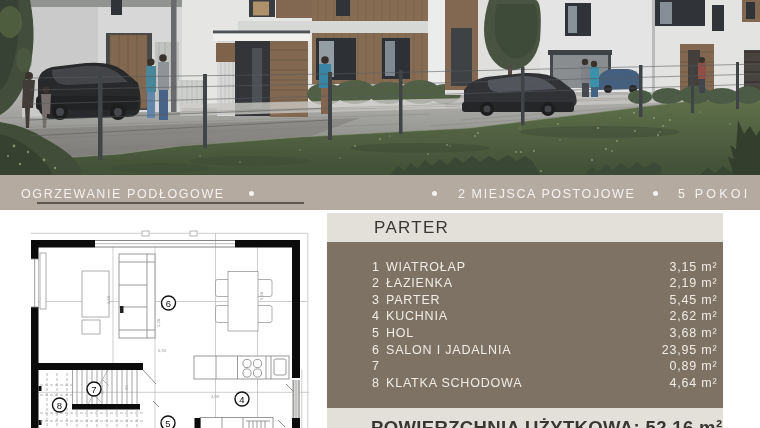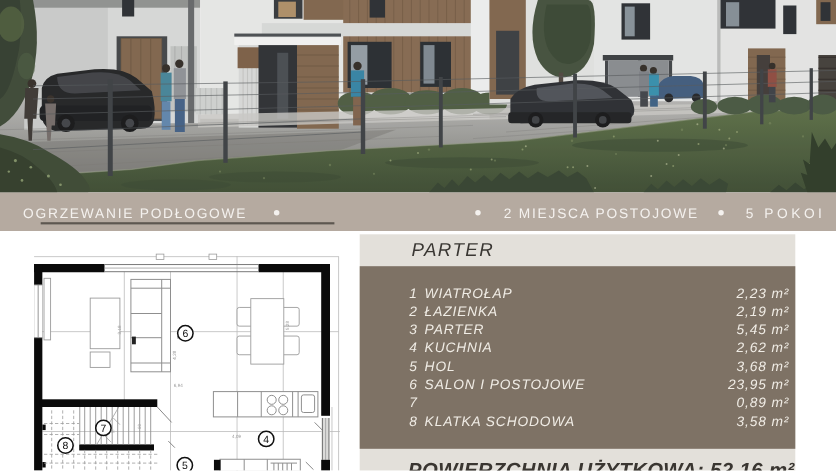--- a/index.html
+++ b/index.html
@@ -3,21 +3,21 @@
 <meta charset="utf-8">
 <style>
   html,body{margin:0;padding:0;background:#ffffff;}
   body{width:760px;height:428px;overflow:hidden;font-family:"Liberation Sans",sans-serif;}
   #stage{position:relative;width:760px;height:428px;background:#ffffff;overflow:hidden;}
   .abs{position:absolute;}
   #band{left:0;top:175px;width:760px;height:35px;background:#b5aaa0;}
   .bt{position:absolute;top:12px;font-size:12.5px;letter-spacing:1.6px;color:#f4f1ee;white-space:nowrap;}
   .dot{position:absolute;top:16px;width:5px;height:5px;border-radius:50%;background:#f4f1ee;}
   #underline{position:absolute;left:37px;top:26.5px;width:267px;height:2.5px;background:#5d5750;}
-  #panel{left:327px;top:213px;width:396px;height:215px;background:#e3e0da;font-style:italic;}
+  #panel{left:327px;top:213px;width:396px;height:215px;background:#e3e0da;}
   #parter{position:absolute;left:47px;top:5px;font-size:17px;letter-spacing:1.3px;color:#3a3733;font-weight:normal;}
   #dbox{position:absolute;left:0px;top:29px;width:396px;height:166px;background:#7e7265;}
   .row{position:absolute;left:0;width:100%;height:17px;color:#f0ece5;font-size:12.5px;letter-spacing:0.8px;}
   .rn{position:absolute;left:45px;}
   .rname{position:absolute;left:59px;}
   .rarea{position:absolute;right:5.5px;}
   #total{position:absolute;left:44px;top:204px;font-size:18.5px;font-weight:bold;letter-spacing:0.35px;color:#3a3631;white-space:nowrap;}
 </style>
 </head>
 <body>
@@ -495,21 +495,21 @@
       <text x="168" y="426.5">5</text>
     </g>
   </svg>
 
   <div class="abs" id="panel">
     <div id="parter">PARTER</div>
     <div id="dbox">
       <div class="row" style="top:17.5px">
           <span class="rn">1</span>
           <span class="rname">WIATROŁAP</span>
-          <span class="rarea">2,23 m²</span>
+          <span class="rarea">3,15 m²</span>
         </div>
       <div class="row" style="top:34.1px">
           <span class="rn">2</span>
           <span class="rname">ŁAZIENKA</span>
           <span class="rarea">2,19 m²</span>
         </div>
       <div class="row" style="top:50.7px">
           <span class="rn">3</span>
           <span class="rname">PARTER</span>
           <span class="rarea">5,45 m²</span>
@@ -519,28 +519,28 @@
           <span class="rname">KUCHNIA</span>
           <span class="rarea">2,62 m²</span>
         </div>
       <div class="row" style="top:83.9px">
           <span class="rn">5</span>
           <span class="rname">HOL</span>
           <span class="rarea">3,68 m²</span>
         </div>
       <div class="row" style="top:100.5px">
           <span class="rn">6</span>
-          <span class="rname">SALON I POSTOJOWE</span>
+          <span class="rname">SALON I JADALNIA</span>
           <span class="rarea">23,95 m²</span>
         </div>
       <div class="row" style="top:117.1px">
           <span class="rn">7</span>
           <span class="rarea">0,89 m²</span>
         </div>
       <div class="row" style="top:133.7px">
           <span class="rn">8</span>
           <span class="rname">KLATKA SCHODOWA</span>
-          <span class="rarea">3,58 m²</span>
+          <span class="rarea">4,64 m²</span>
         </div>
     </div>
     <div id="total">POWIERZCHNIA UŻYTKOWA: 52,16 m²</div>
   </div>
 </div>
 
 </body></html>

